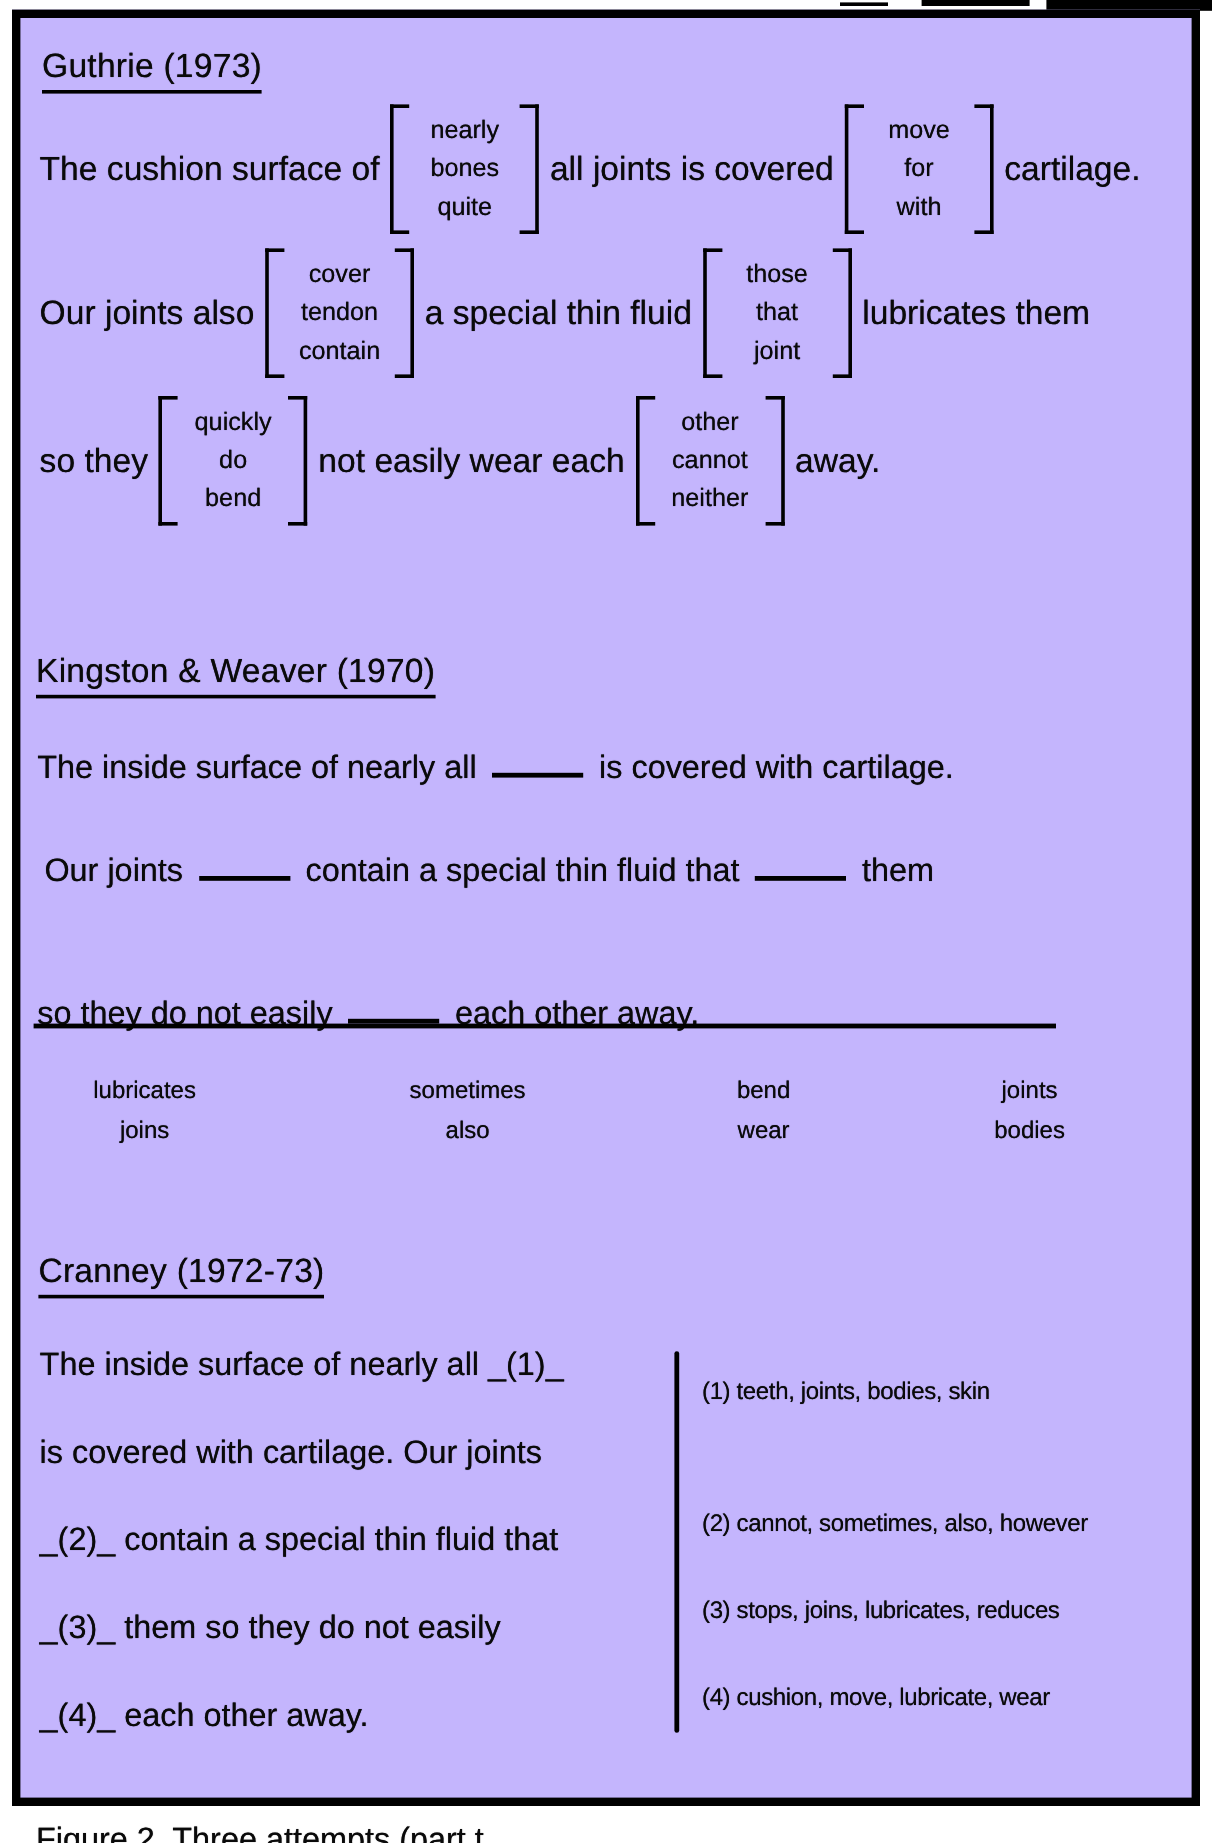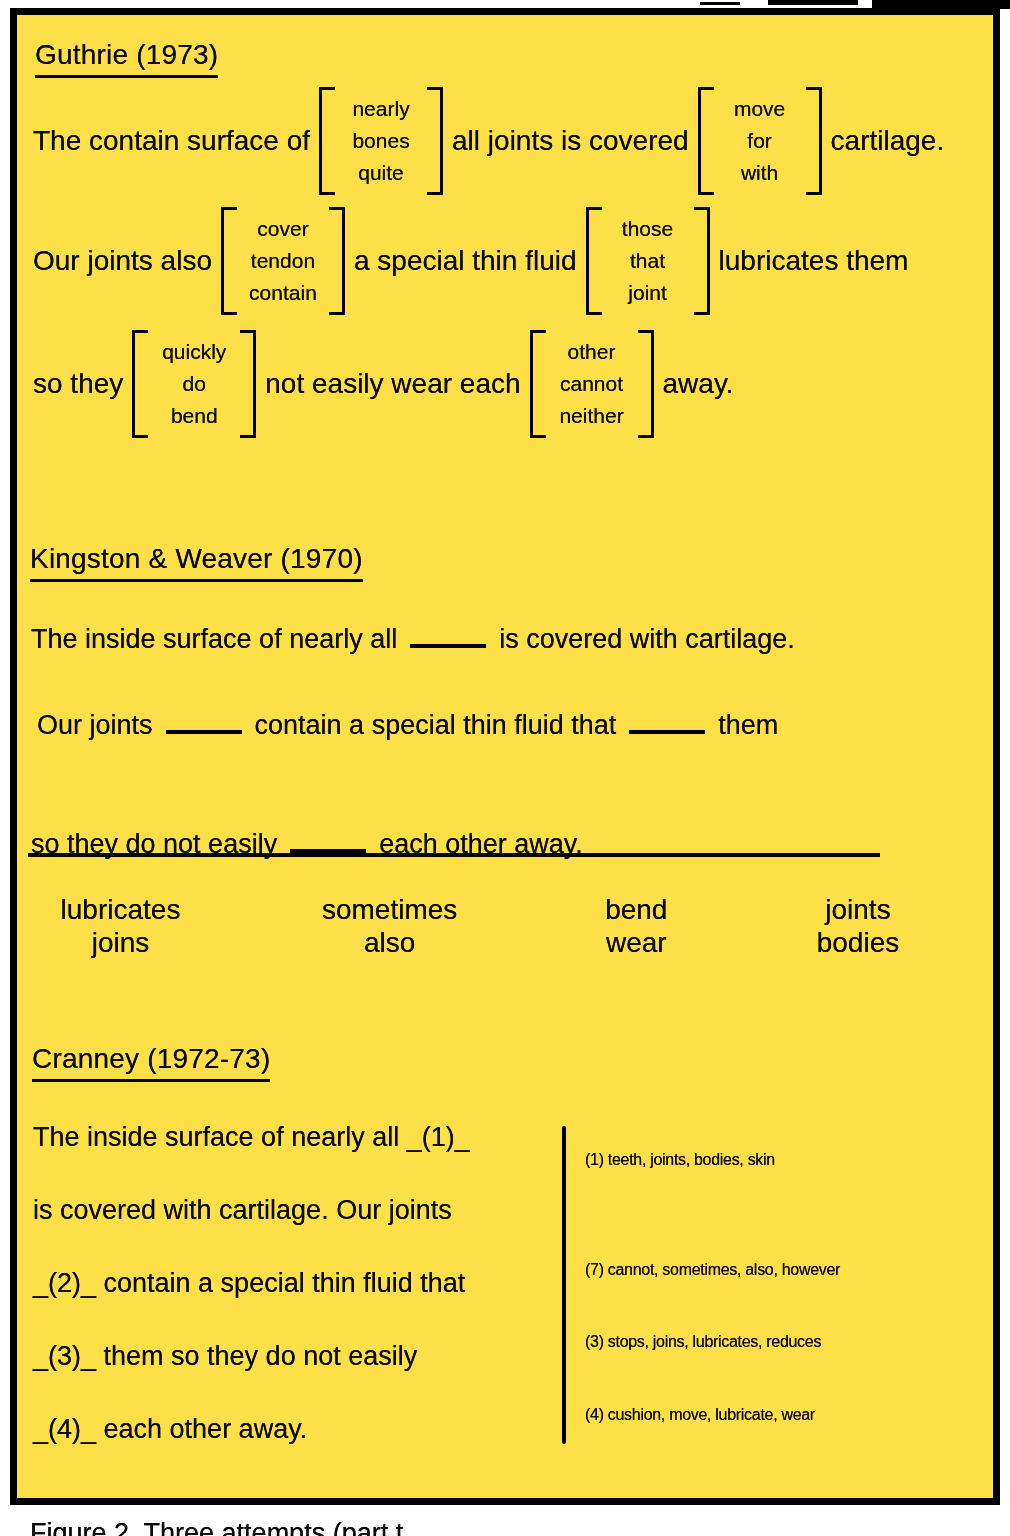--- a/index.html
+++ b/index.html
@@ -15,21 +15,21 @@
 
   
   .artifact { position:absolute; background:#000; }
 
   
   .frame {
     position:absolute;
     left:10px; top:8px;
     width:976px; height:1483px;
     border:7px solid #000;
-    background:#fde047;
+    background:#c4b5fd;
   }
 
   .heading {
     position:absolute;
     font-size:28px;
     letter-spacing:0.2px;
   }
   .heading > span {
     display:inline-block;
     border-bottom:3px solid #000;
@@ -77,21 +77,21 @@
     position:absolute;
     background:#000;
     height:4px;
   }
 
   .word-bank {
     position:absolute;
     left:16px; width:900px;
     display:flex;
     justify-content:space-between;
-    font-size:28px;
+    font-size:20px;
   }
   .word-bank .col { text-align:center; line-height:33px; }
   .word-bank .c1 { width:175px; }
   .word-bank .c2 { width:200px; }
   .word-bank .c3 { width:130px; }
   .word-bank .c4 { width:150px; }
 
   
   .cranney-cols { position:absolute; left:16px; top:1105px; width:950px; }
   .passage {
@@ -101,21 +101,21 @@
   .passage .pline { margin-bottom:39px; line-height:34px; white-space:nowrap; }
   .vdivider {
     position:absolute;
     left:529px; top:6px;
     width:4px; height:318px;
     background:#000;
     border-radius:2px;
   }
   .choices {
     position:absolute; left:552px; top:0; width:420px;
-    font-size:16px;
+    font-size:20px;
     letter-spacing:-0.3px;
   }
   .choices .cline { line-height:30px; white-space:nowrap; }
   .choices .cline-1 { margin-top:25px; }
   .choices .cline-2 { margin-top:80px; }
   .choices .cline-3 { margin-top:42px; }
   .choices .cline-4 { margin-top:43px; }
 
   .fig-caption {
     position:absolute;
@@ -131,21 +131,21 @@
 <div class="artifact" style="left:872px; top:0; width:138px; height:9px;"></div>
 <div class="artifact" style="left:700px; top:2px; width:40px; height:3px;"></div>
 
 <div class="frame">
 
   <div class="heading txt" style="left:18px; top:24px;">
     <span>Guthrie (1973)</span>
   </div>
 
   <div class="maze-row txt" style="top:72px;">
-    <span>The contain surface of</span>
+    <span>The cushion surface of</span>
     <span class="bracket-group">
       <span class="bk bk-left"></span>
       <span class="stack">
         <span>nearly</span>
         <span>bones</span>
         <span>quite</span>
       </span>
       <span class="bk bk-right"></span>
     </span>
     <span>all joints is covered</span>
@@ -254,21 +254,21 @@
     <div class="passage txt">
       <div class="pline">The inside surface of nearly all  _(1)_</div>
       <div class="pline">is covered with cartilage.  Our joints</div>
       <div class="pline">_(2)_  contain a special thin fluid that</div>
       <div class="pline">_(3)_  them so they do not easily</div>
       <div class="pline">_(4)_  each other away.</div>
     </div>
     <div class="vdivider"></div>
     <div class="choices txt">
       <div class="cline cline-1">(1) teeth, joints, bodies, skin</div>
-      <div class="cline cline-2">(7) cannot, sometimes, also, however</div>
+      <div class="cline cline-2">(2) cannot, sometimes, also, however</div>
       <div class="cline cline-3">(3) stops, joins, lubricates, reduces</div>
       <div class="cline cline-4">(4) cushion, move, lubricate, wear</div>
     </div>
   </div>
 
 </div>
 
 <div class="fig-caption txt">Figure 2.  Three attempts (part t</div>
 
 </body></html>

